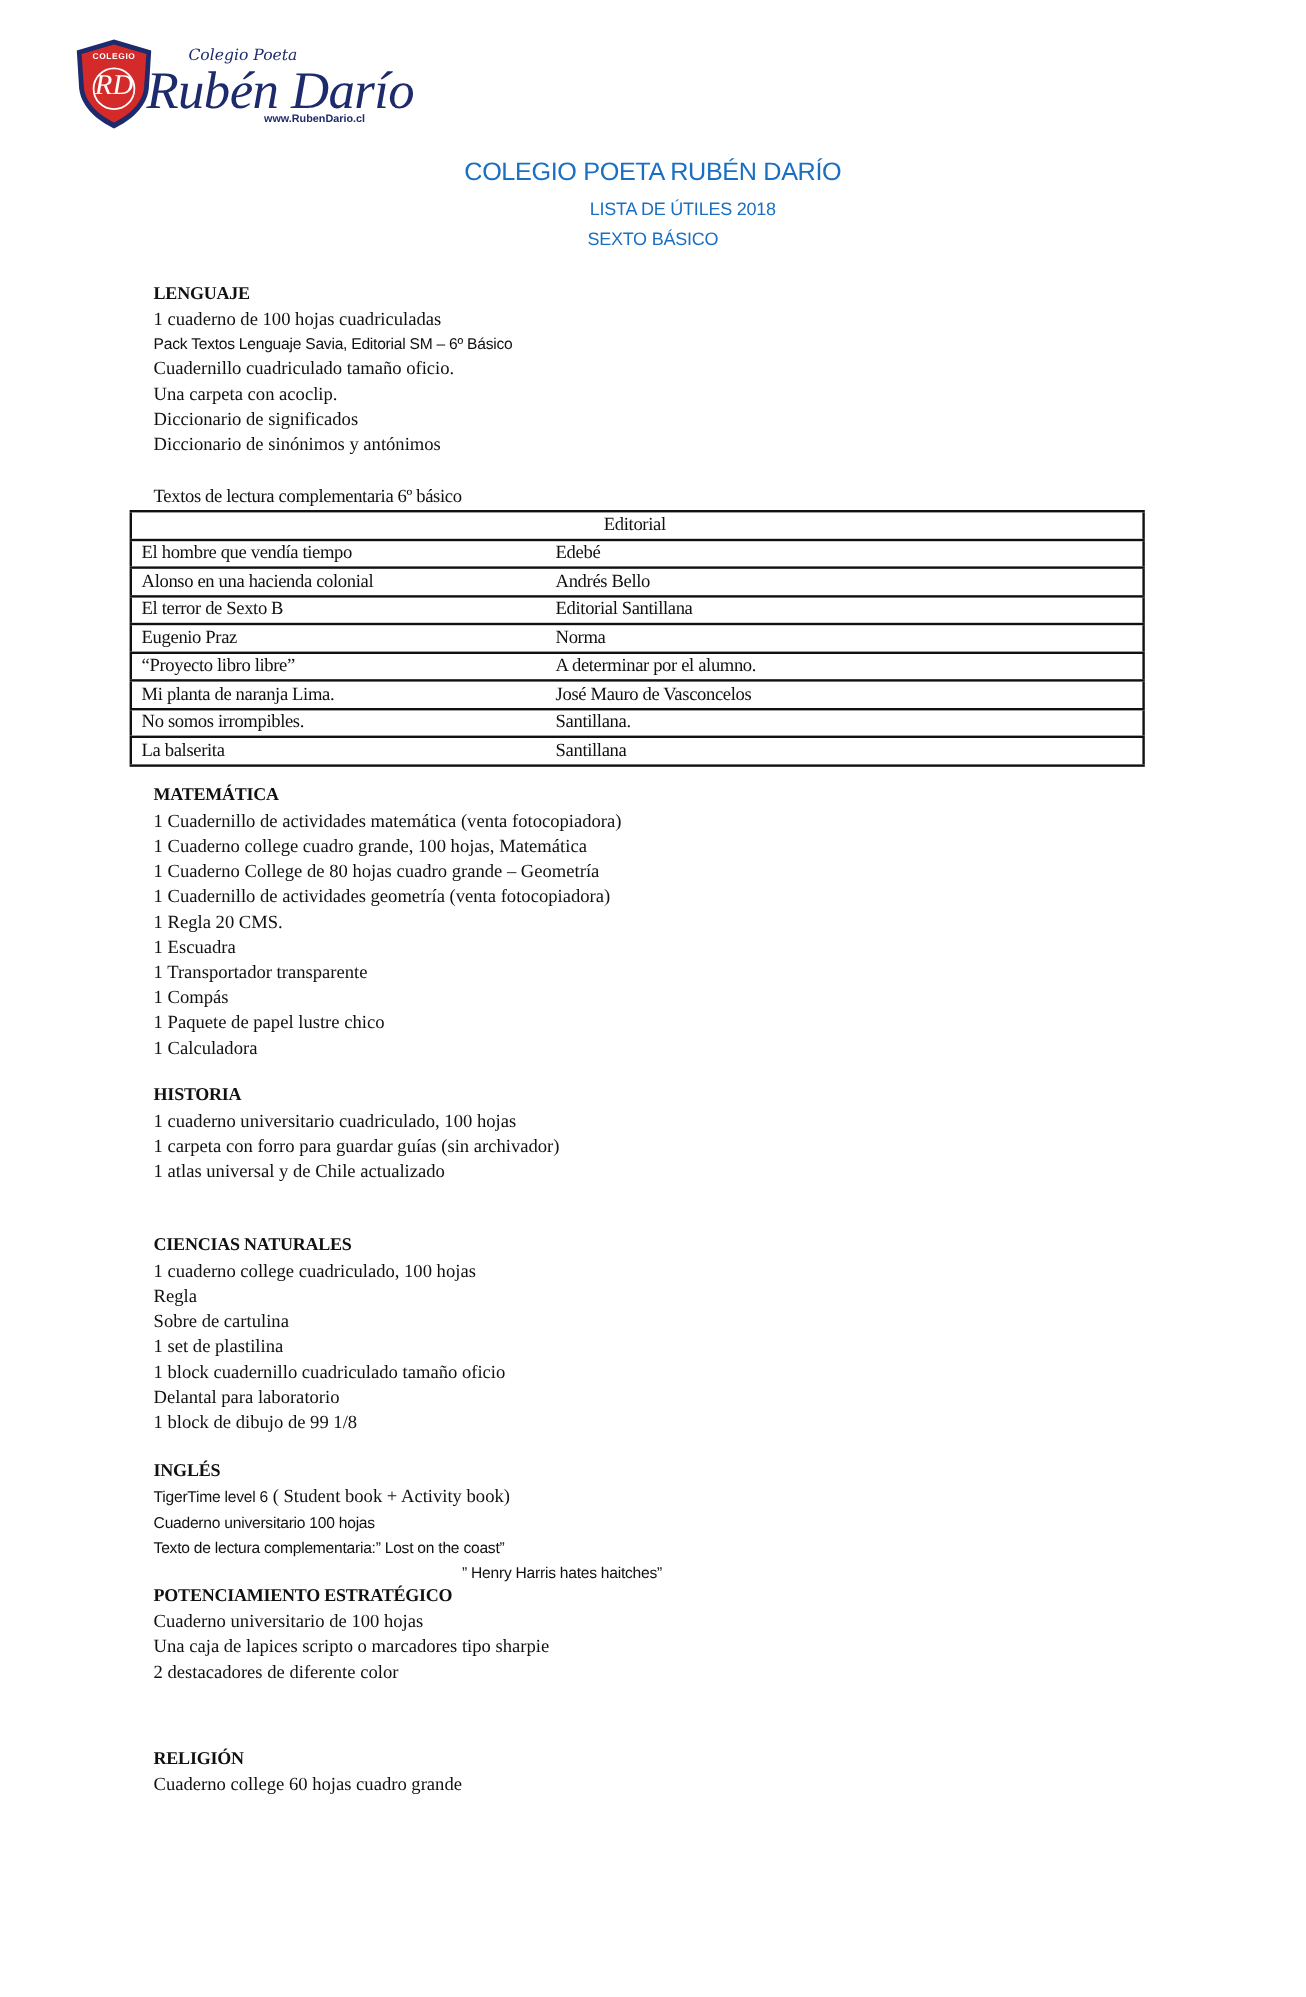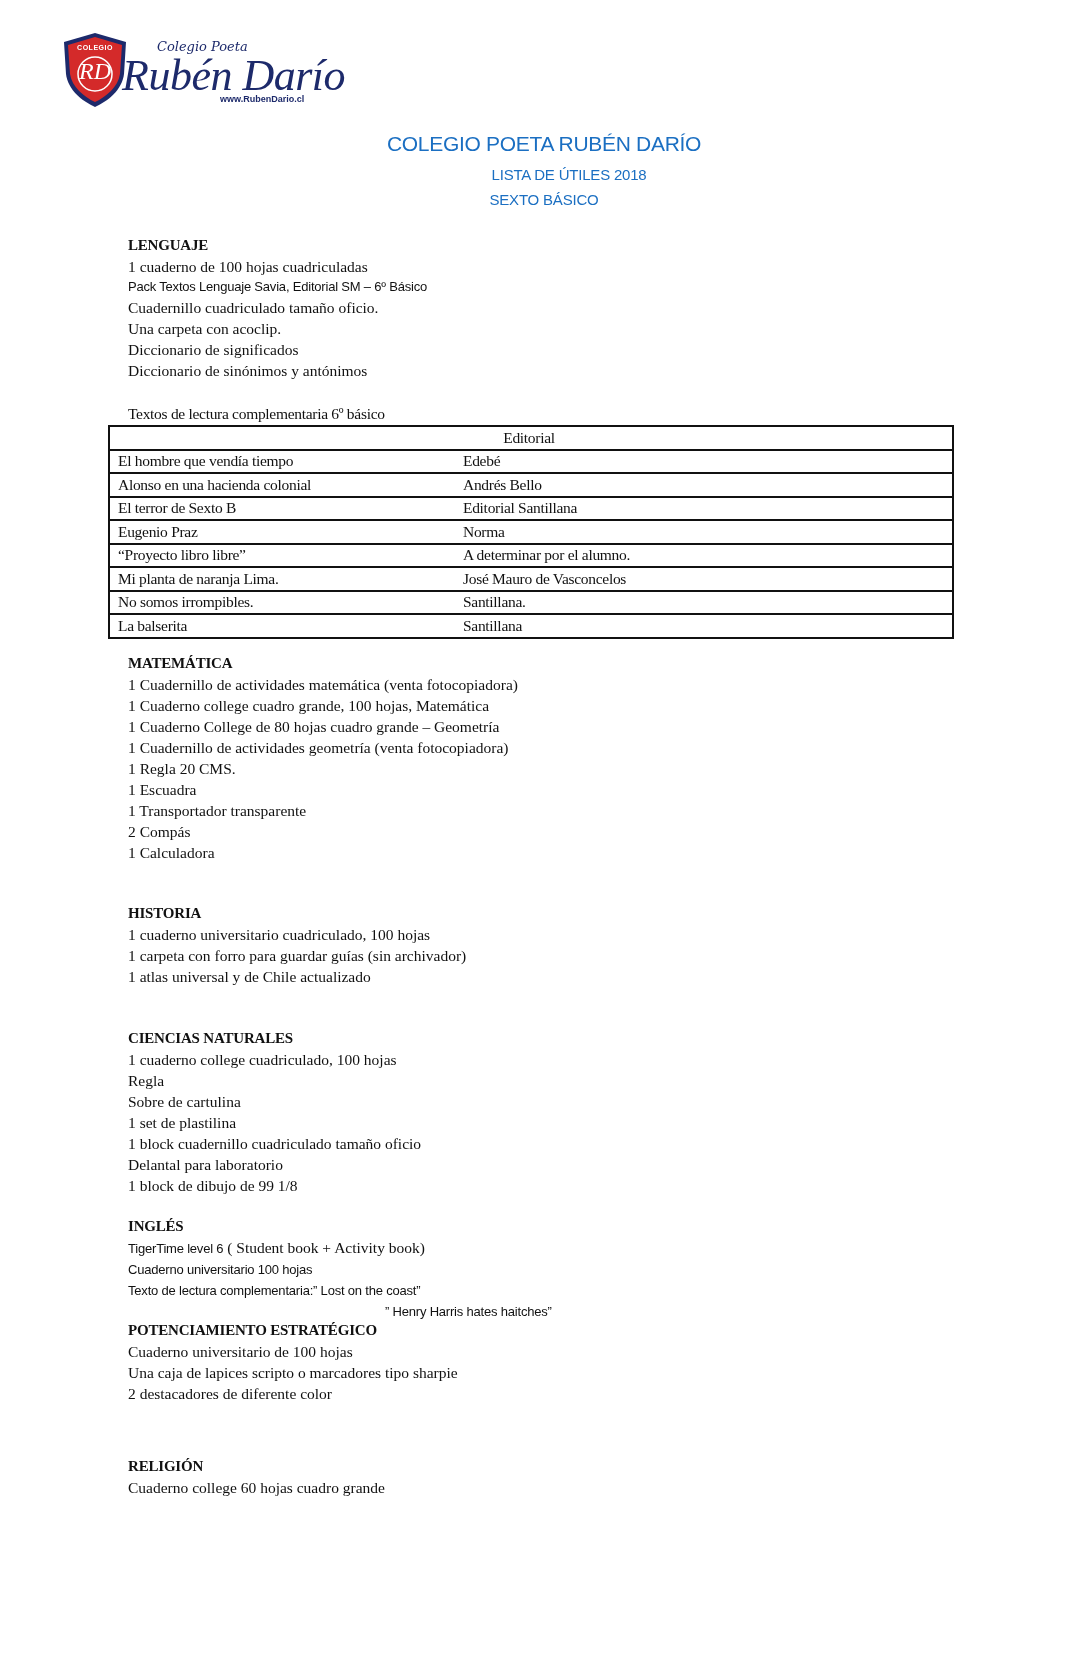--- a/index.html
+++ b/index.html
@@ -108,21 +108,22 @@
 
 <div class="section" style="top:653px;">
   <div class="h">MATEMÁTICA</div>
   <div class="line">1 Cuadernillo de actividades matemática (venta fotocopiadora)</div>
   <div class="line"><span>1 Cuaderno college </span><b class="bold">cuadro grande</b><span>, 100 hojas, Matemática</span></div>
   <div class="line"><span>1 Cuaderno College de 80 hojas </span><b class="bold">cuadro grande</b><span> – Geometría</span></div>
   <div class="line">1 Cuadernillo de actividades geometría (venta fotocopiadora)</div>
   <div class="line">1 Regla 20 CMS.</div>
   <div class="line">1 Escuadra</div>
   <div class="line">1 Transportador transparente</div>
-  <div class="line">2 Compás</div>
+  <div class="line">1 Compás</div>
+  <div class="line">1 Paquete de papel lustre chico</div>
   <div class="line">1 Calculadora</div>
 </div>
 
 <div class="section" style="top:903px;">
   <div class="h">HISTORIA</div>
   <div class="line">1 cuaderno universitario cuadriculado, 100 hojas</div>
   <div class="line">1 carpeta con forro para guardar guías (sin archivador)</div>
   <div class="line">1 atlas universal y de Chile actualizado</div>
 </div>
 

